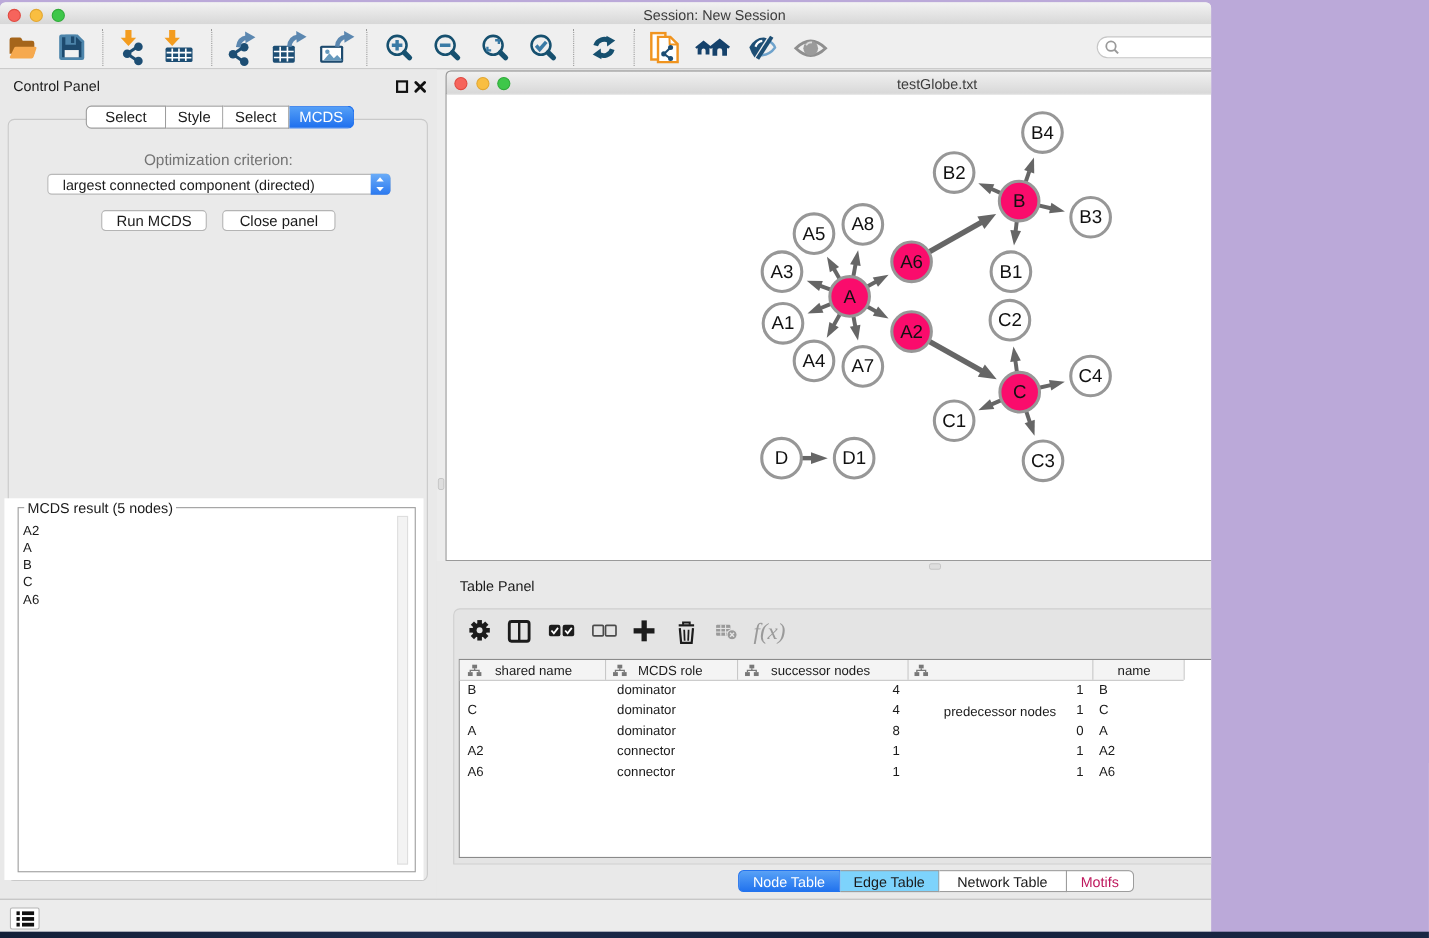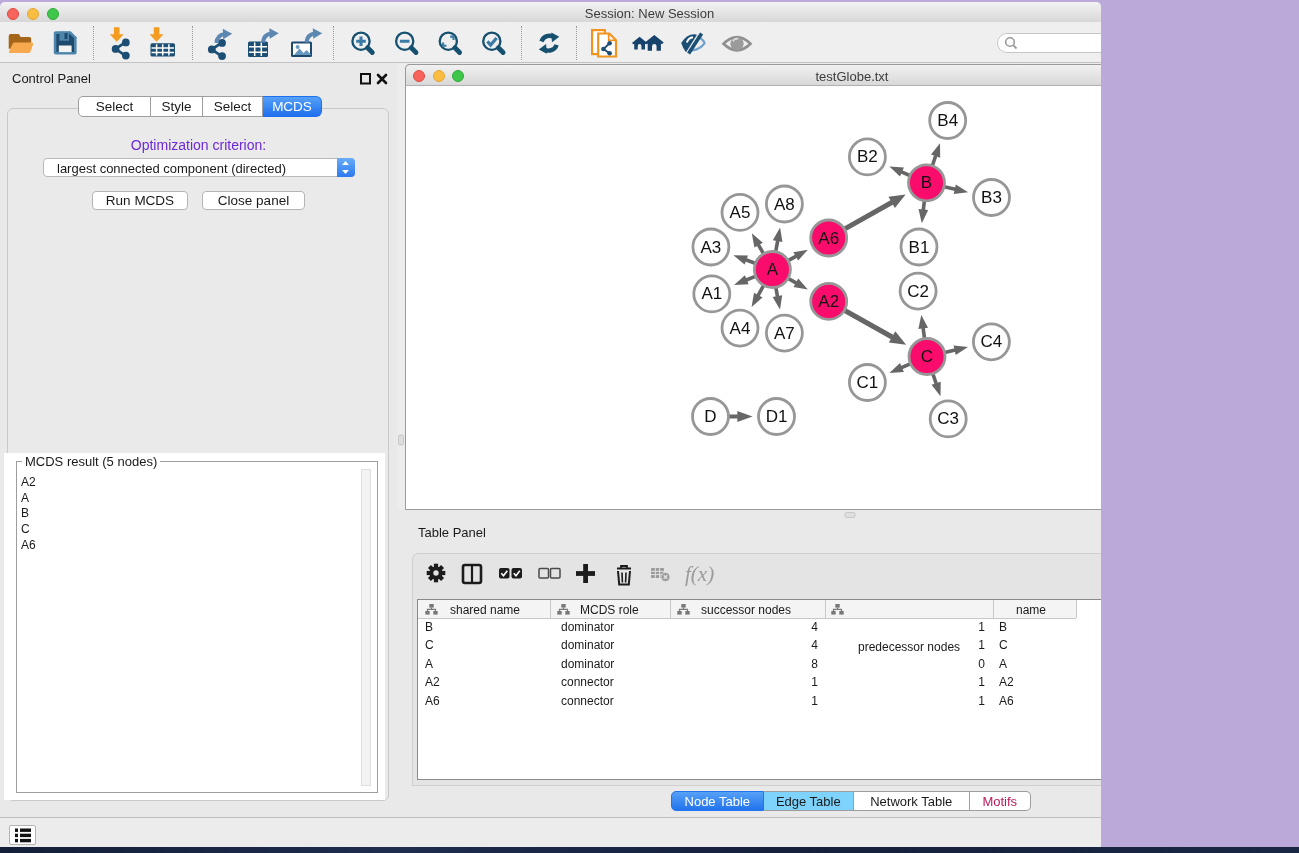--- a/index.html
+++ b/index.html
@@ -196,21 +196,21 @@
           <line x1="8.2" y1="8.2" x2="11.5" y2="11.5" stroke="#9a9a9a" stroke-width="1.8"></line>
         </g>
       </svg>
   <div id="cpanel"></div>
   <div class="abs" style="left:12px;top:71px;font-size:13px;color:#1a1a1a;text-align:center;">Control Panel</div>
   <div id="tabcontent"></div>
   <div class="tab" style="left:78px;width:73px;border-radius:5px 0 0 5px;">Select</div>
   <div class="tab" style="left:151px;width:52px;border-left:none;">Style</div>
   <div class="tab" style="left:203px;width:60px;border-left:none;">Select</div>
   <div class="tab" style="left:263px;width:59px;border-left:none;background:linear-gradient(#55a0f7,#1f70ee);color:#fff;border-color:#1f70ee;border-radius:0 6px 6px 0;">MCDS</div>
-  <div class="abs" style="left:0;top:137px;width:397px;text-align:center;font-size:14px;color:#6d28d9;">Optimization criterion:</div>
+  <div class="abs" style="left:0;top:137px;width:397px;text-align:center;font-size:14px;color:#737373;">Optimization criterion:</div>
   <div class="abs" style="left:43px;top:158px;width:312px;height:19px;background:#fff;border:1px solid #b9b9b9;border-radius:4px;box-sizing:border-box;">
     <span class="abs" style="left:13px;top:1.5px;font-size:13px;color:#1a1a1a;">largest connected component (directed)</span>
     <span class="abs" style="right:-1px;top:-1px;width:18px;height:19px;background:linear-gradient(#6aacf8,#2b79f0);border-radius:0 4px 4px 0;"></span>
   </div>
   <div class="btn" style="left:92px;top:191px;width:96px;height:19px;line-height:18px;">Run MCDS</div>
   <div class="btn" style="left:202px;top:191px;width:103px;height:19px;line-height:18px;">Close panel</div>
   <div class="abs" style="left:4px;top:453px;width:381px;height:347px;background:#fff;"></div>
   <div class="abs" style="left:16px;top:461px;width:362px;height:332px;border:1px solid #9d9d9d;background:#fff;box-sizing:border-box;">
     <div class="abs" style="left:5px;top:-8px;background:#fff;padding:0 3px;font-size:13px;color:#1a1a1a;">MCDS result (5 nodes)</div>
     <div class="abs" style="left:4px;top:13px;font-size:12px;color:#1a1a1a;line-height:15.7px;">A2<br>A<br>B<br>C<br>A6</div>

